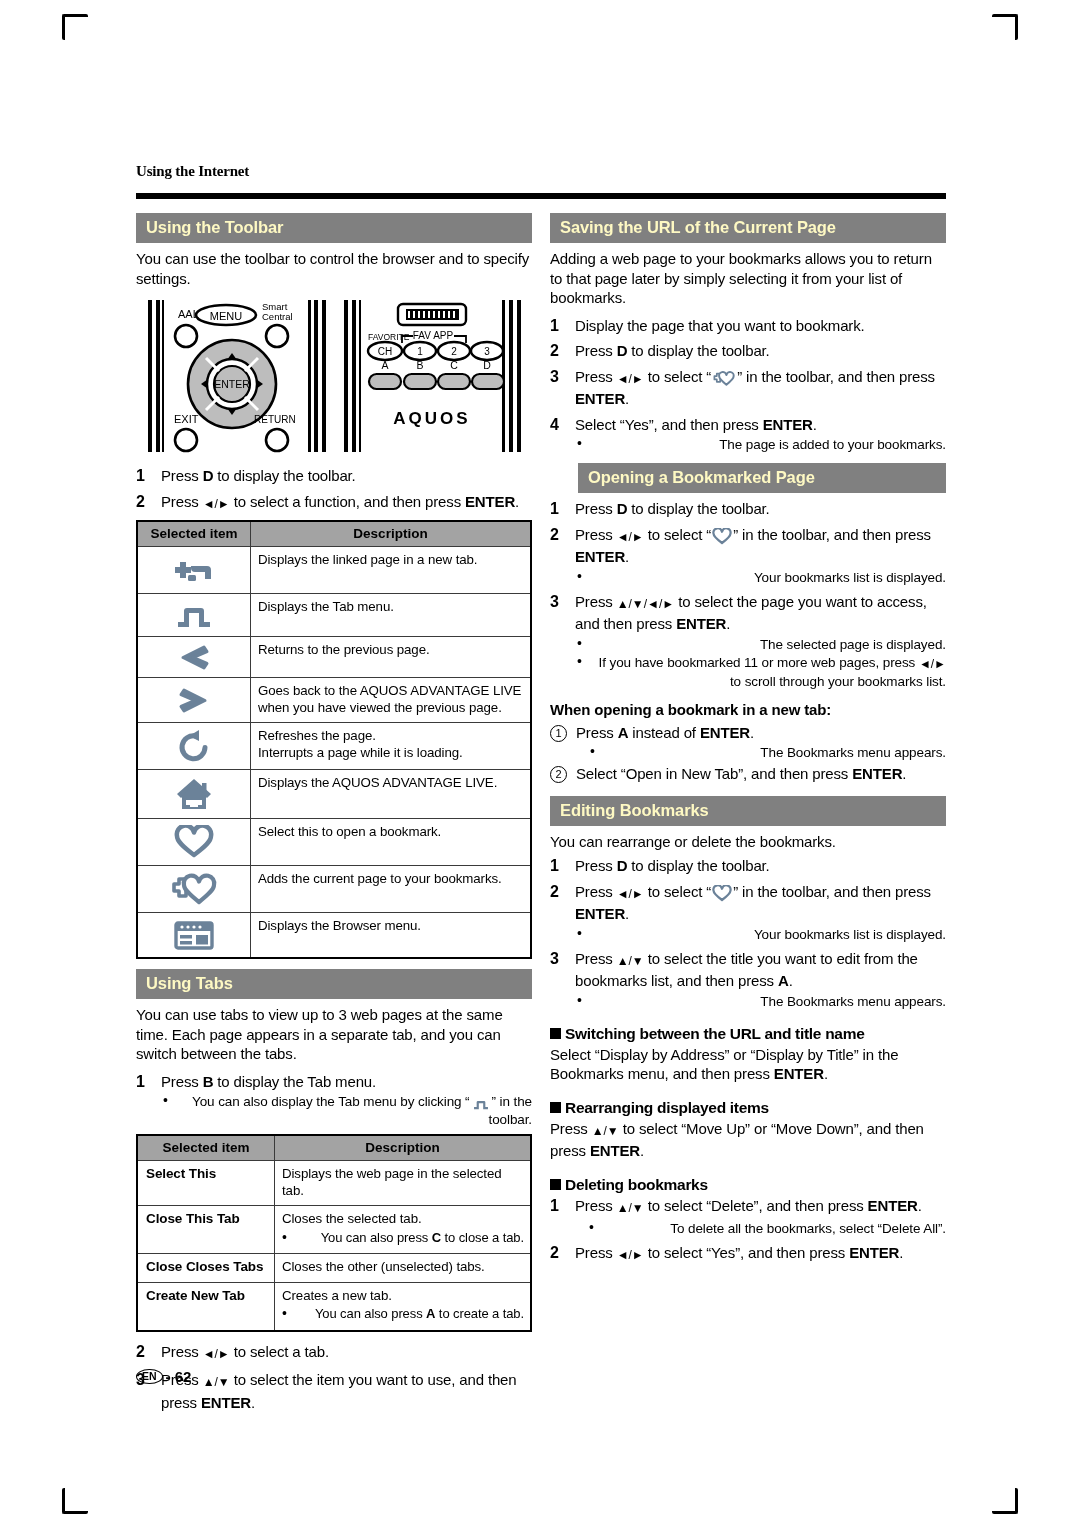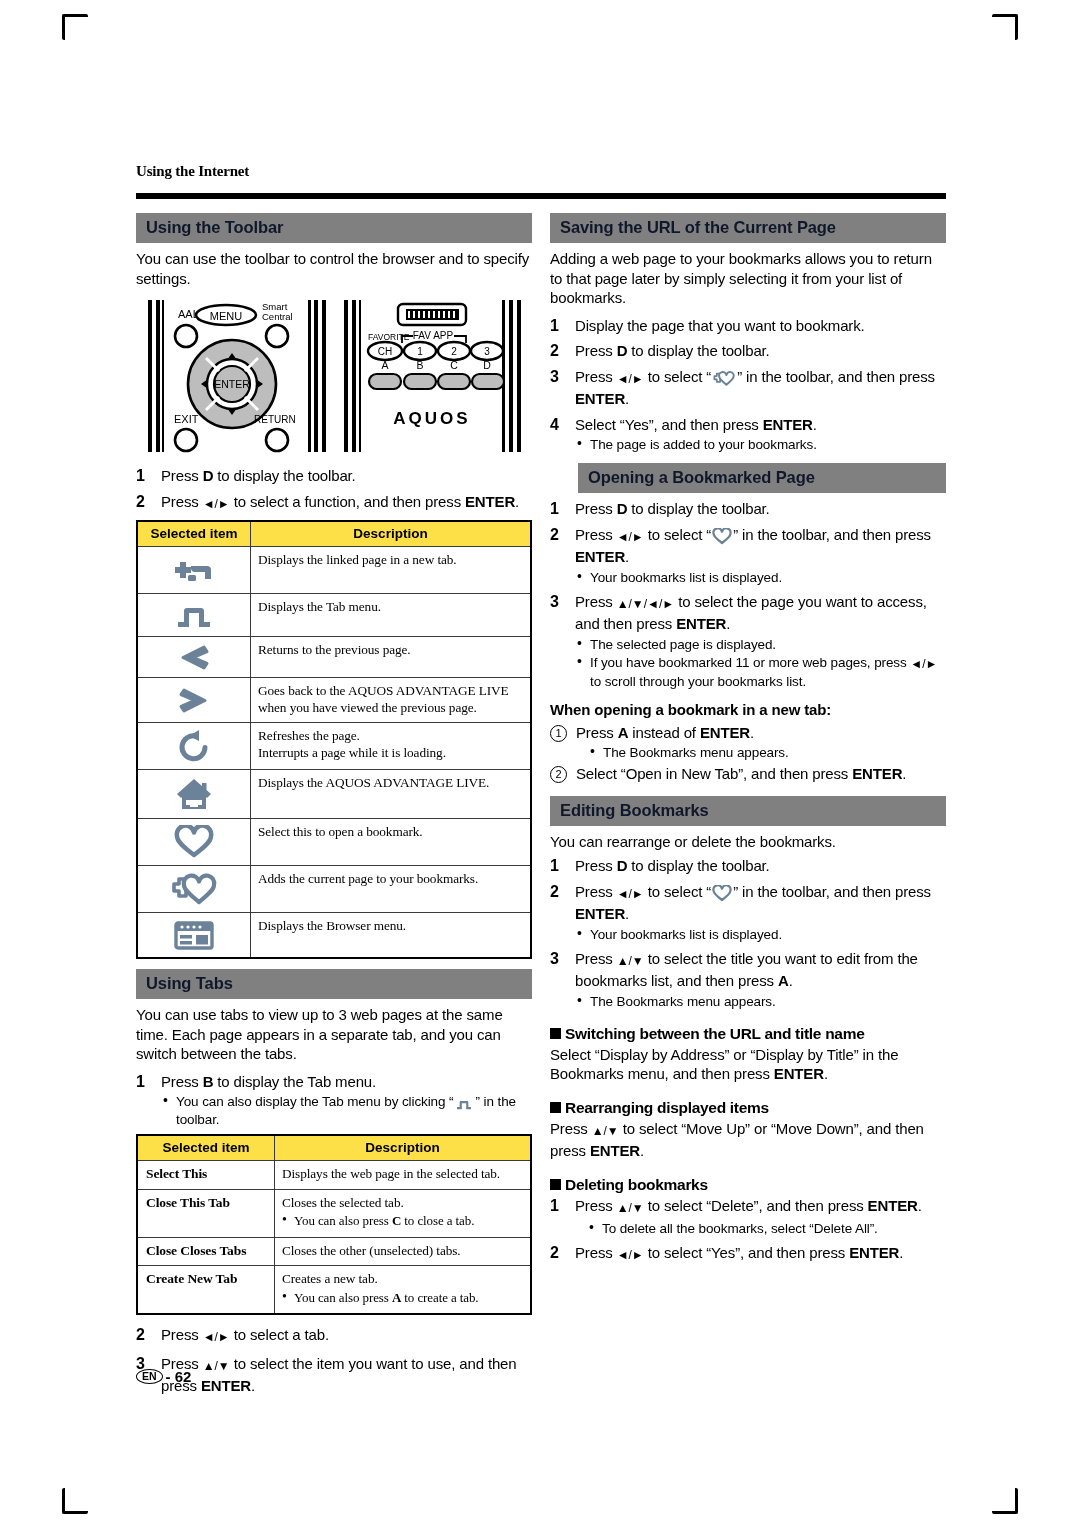--- a/index.html
+++ b/index.html
@@ -25,56 +25,56 @@
     margin:0 0 11px 0;line-height:22px;font-family:Liberation Serif, serif;
   }
   .title-rule{height:6px;background:#000;width:810px;margin-bottom:14px;}
 
   .cols{display:flex;gap:0px;}
   .col-left{width:396px;}
   .col-gap{width:18px;}
   .col-right{width:396px;}
 
   .sec-bar{
-    background:#808080;color:#0f172a;font-weight:bold;font-size:16.5px;
+    background:#808080;color:#fef9c3;font-weight:bold;font-size:16.5px;
     padding:5px 0 6px 10px;line-height:19px;margin-bottom:6px;letter-spacing:-0.1px;
   }
   .para{font-size:15px;line-height:19.5px;margin:0 0 8px 0;letter-spacing:-0.15px;}
   .para.tight{margin-bottom:5px;}
 
   ol.steps{list-style:none;margin:0 0 6px 0;padding:0;}
   ol.steps>li{
     position:relative;padding-left:25px;font-size:15px;line-height:19.5px;
     margin-bottom:6px;letter-spacing:-0.15px;
   }
   ol.steps>li .num{
     position:absolute;left:0;top:0;font-weight:bold;font-size:16px;
   }
-  ul.bul{list-style:none;margin:2px 0 0 0;padding:0;}
+  ul.bul{list-style:none;margin:2px 0 0 0;padding:0;text-align:right;}
   ul.bul>li{
     position:relative;padding-left:15px;font-size:13.5px;line-height:17px;
     letter-spacing:-0.1px;margin-bottom:1px;
   }
   ul.bul>li:before{content:"\2022";position:absolute;left:2px;top:-1px;font-size:14px;}
   ul.bul.indent{margin-left:12px;}
 
   b,.b{font-weight:bold;}
 
   
   table.tbl{
     border-collapse:collapse;width:396px;margin:4px 0 10px 0;
     border:2px solid #000;
   }
   table.tbl th{
-    background:#fde047;border:1px solid #3a3a3a;
+    background:#a3a3a3;border:1px solid #3a3a3a;
     font-size:13.5px;font-weight:bold;padding:4px 2px 5px 2px;text-align:center;
   }
   table.tbl td{
     border:1px solid #3a3a3a;font-size:13.3px;line-height:16.5px;
-    padding:5px 6px 6px 7px;vertical-align:top;letter-spacing:-0.1px;font-family:Liberation Serif, serif;
+    padding:5px 6px 6px 7px;vertical-align:top;letter-spacing:-0.1px;
   }
   table.tbl td.iconcell{width:108px;text-align:center;vertical-align:middle;padding:6px 2px;}
   table.tbl td.namecell{width:122px;font-weight:bold;font-size:13.5px;padding-left:8px;vertical-align:top;}
   table.tbl ul.bul>li{font-size:13px;line-height:16.5px;padding-left:12px;}
   table.tbl ul.bul>li:before{left:0px;}
 
   .ico{display:inline-block;vertical-align:middle;}
   .ico svg{display:block;}
   .inline-ico{display:inline-block;vertical-align:-5px;margin:0 1px;}
   .inline-ico svg{display:block;}

